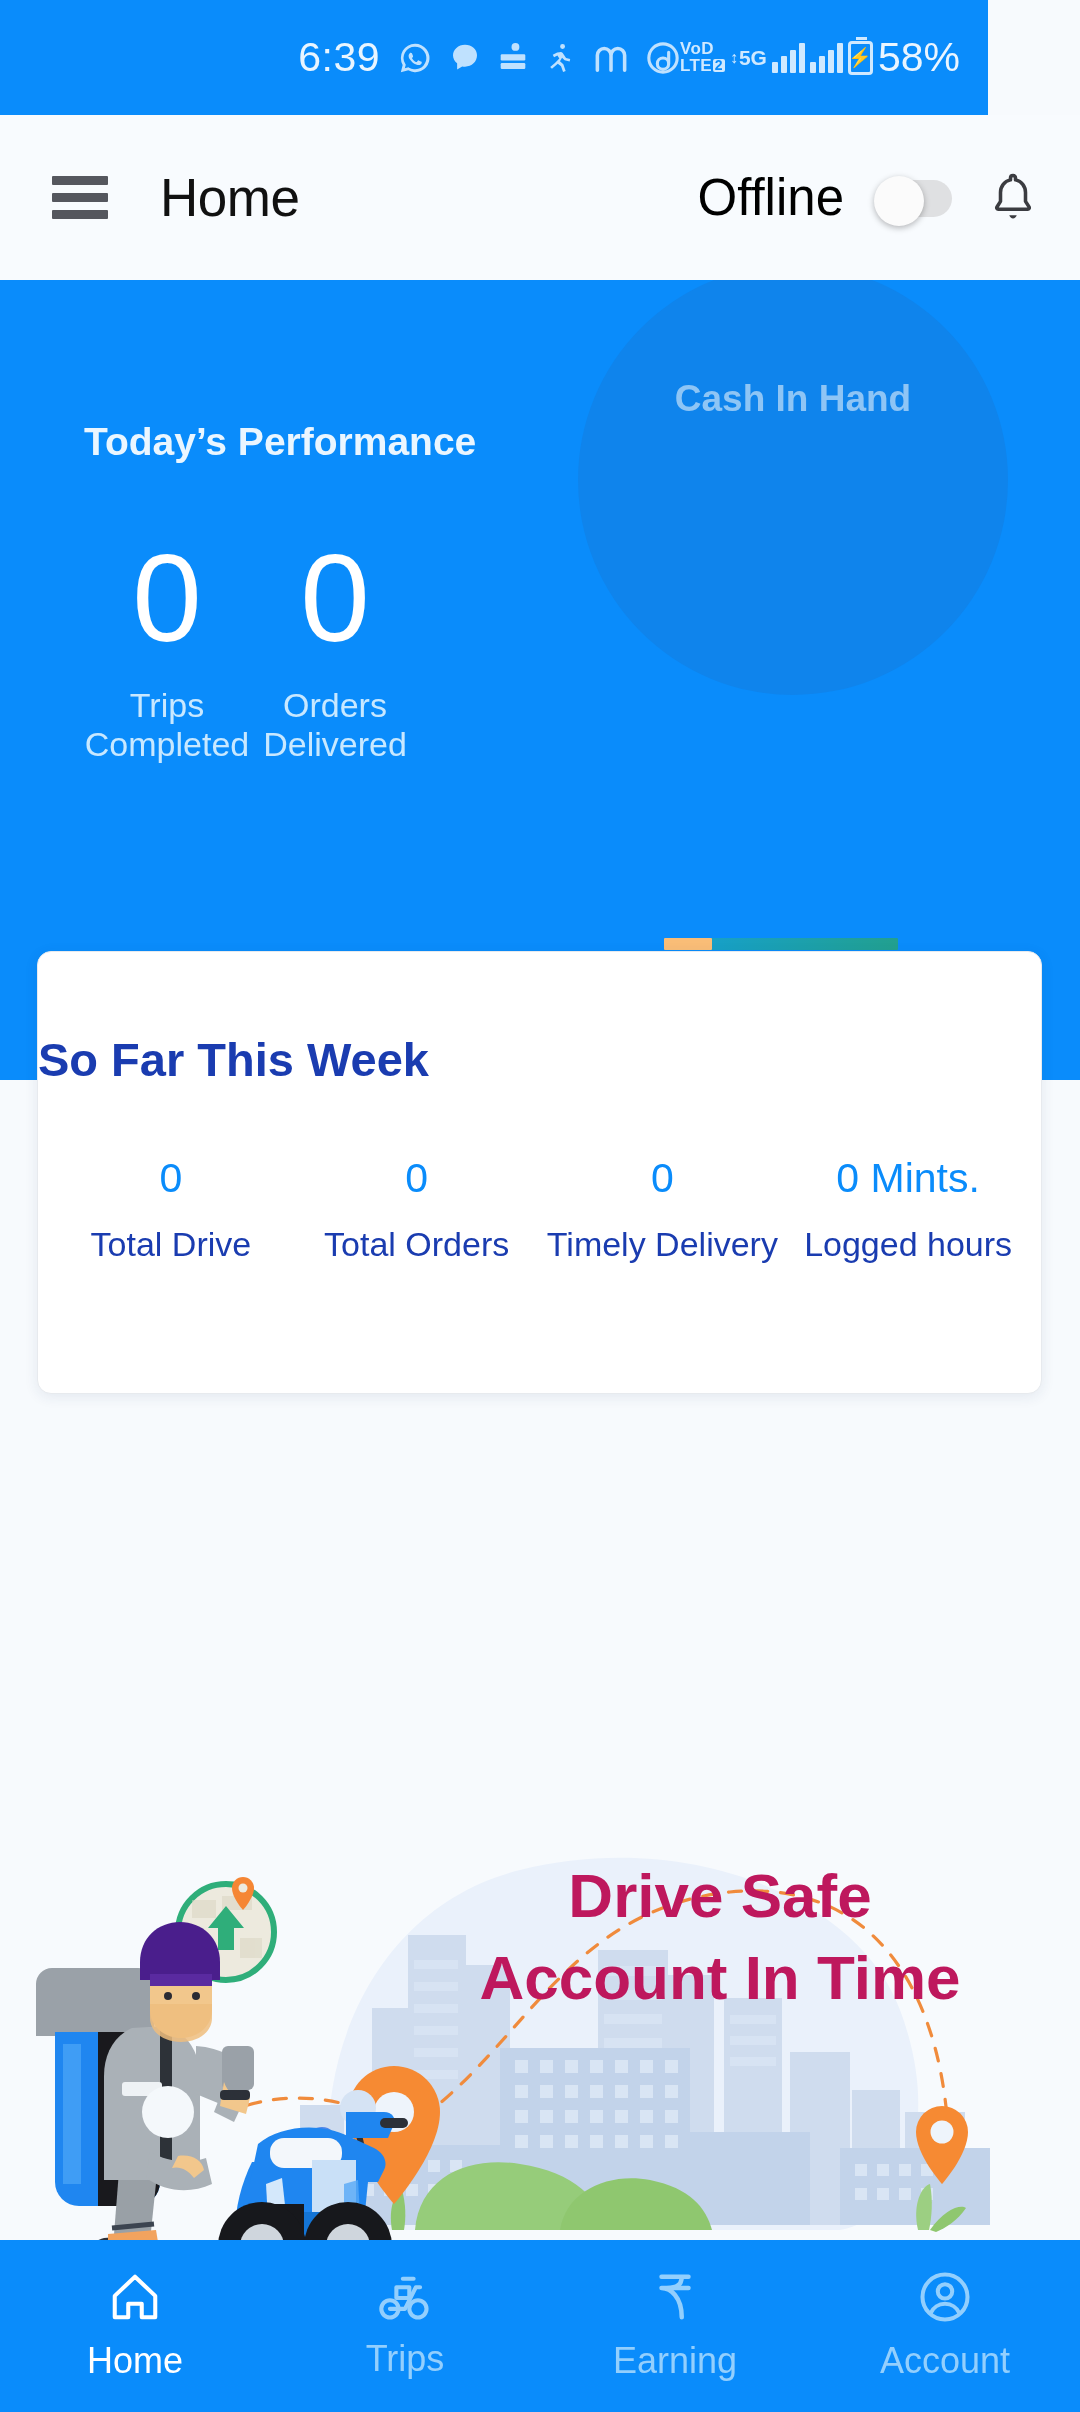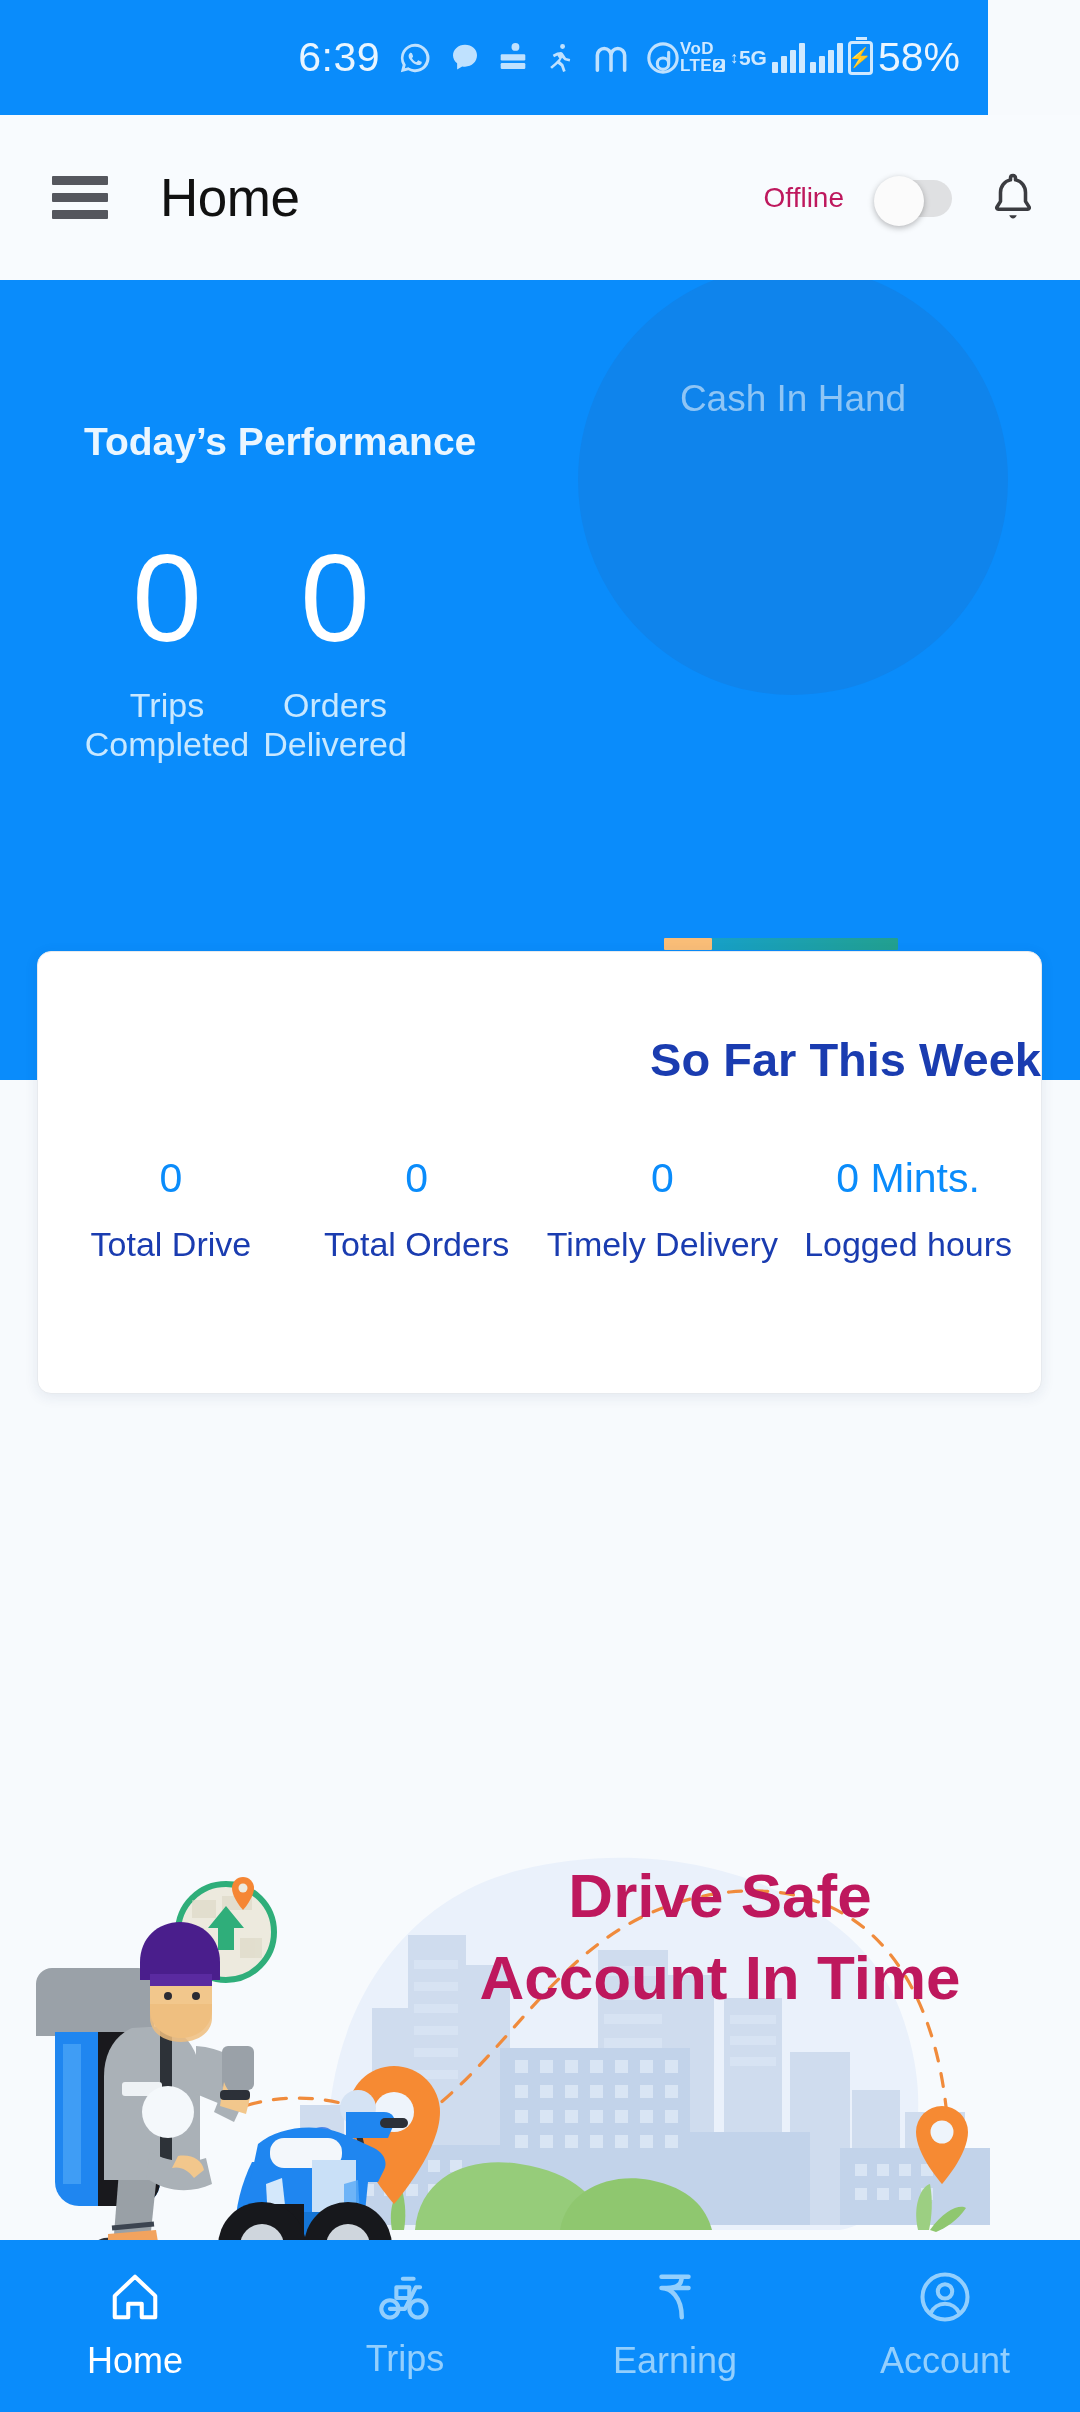--- a/index.html
+++ b/index.html
@@ -39,21 +39,21 @@
 
   
   .appbar{
     position:absolute; top:115px; left:0; width:1080px; height:165px;
     background:#f8fbfe; display:flex; align-items:center; padding:0 40px 0 52px;
   }
   .ham{ width:56px; cursor:pointer; }
   .ham i{ display:block; height:9px; background:#55575e; border-radius:1px; margin:8px 0;}
   .apptitle{ font-size:53px; color:#111; margin-left:52px; font-weight:400; letter-spacing:-.5px;}
   .ab-right{ margin-left:auto; display:flex; align-items:center; gap:34px;}
-  .offlabel{ font-size:28px; color:#be185d; }
+  .offlabel{ font-size:51px; color:#000000; }
   .switch{ position:relative; width:78px; height:44px; margin-left:-4px;}
   .switch .track{ position:absolute; right:0; top:4px; width:68px; height:37px;
       background:#dfe0e2; border-radius:19px; }
   .switch .knob{ position:absolute; left:0; top:0; width:50px; height:50px;
       background:#fbfbfb; border-radius:50%; box-shadow:0 2px 6px rgba(0,0,0,.28);}
   .bell{ width:54px;height:58px;display:flex;align-items:center;justify-content:center;}
 
   
   .hero{
     position:absolute; top:280px; left:0; width:1080px; height:800px;
@@ -64,37 +64,37 @@
   .stat .num{ font-size:125px; color:#ffffff; line-height:1; font-weight:400;}
   .stat .lbl{ font-size:34px; color:#c8e8ff; line-height:1.15; margin-top:26px;}
   .stat-a{ left:37px; top:255px; }
   .stat-b{ left:205px; top:255px; }
 
   .cashcircle{
     position:absolute; left:578px; top:-15px; width:430px; height:430px;
     border-radius:50%; background:#0f84ec;
   }
   .cash-t{ position:absolute; left:578px; top:98px; width:430px; text-align:center;
-    font-size:37px; color:#8ec5f5; font-weight:400;}
+    font-size:37px; color:#8ec5f5; font-weight:700;}
   .cash-v{ position:absolute; left:578px; top:140px; width:430px; text-align:center;
     color:#8ec5f5; font-weight:700; white-space:nowrap;}
   .cash-v .rs{ font-size:54px; vertical-align:18px;}
   .cash-v .amt{ font-size:104px; letter-spacing:-1px;}
   .cashbar{ position:absolute; left:688px; top:658px; width:210px; height:12px;
     background:linear-gradient(90deg,#15a0cf,#22a08f); border-radius:1px; }
   .cashbar i{ position:absolute; left:-24px; top:0; width:48px; height:12px;
     background:#f9bd77; border-radius:1px;}
 
   
   .weekcard{
     position:absolute; left:37px; top:951px; width:1005px; height:443px;
     background:#fff; border-radius:14px; border:1px solid #e7eaee;
     box-shadow:0 3px 14px rgba(30,60,100,.09);
   }
-  .week-title{ text-align:right; margin-top:80px; font-size:47px; color:#1a3cb0; font-weight:700;}
+  .week-title{ text-align:left; margin-top:80px; font-size:47px; color:#1a3cb0; font-weight:700;}
   .week-row{ display:flex; margin-top:68px; padding:0 10px; }
   .wcell{ flex:1; text-align:center; padding:0 6px;}
   .wcell .v{ font-size:41px; color:#0a8cfb; font-weight:400; white-space:nowrap;}
   .wcell .l{ font-size:34px; color:#1a3cb0; margin-top:22px; line-height:1.2; font-weight:400;}
 
   
   .illus{ position:absolute; left:0; top:1760px; width:1080px; height:500px; overflow:hidden; }
   .slogan{ position:absolute; left:370px; top:95px; width:700px; text-align:center;
     font-size:62px; line-height:1.32; color:#be185d; font-weight:700; z-index:6;}
 

